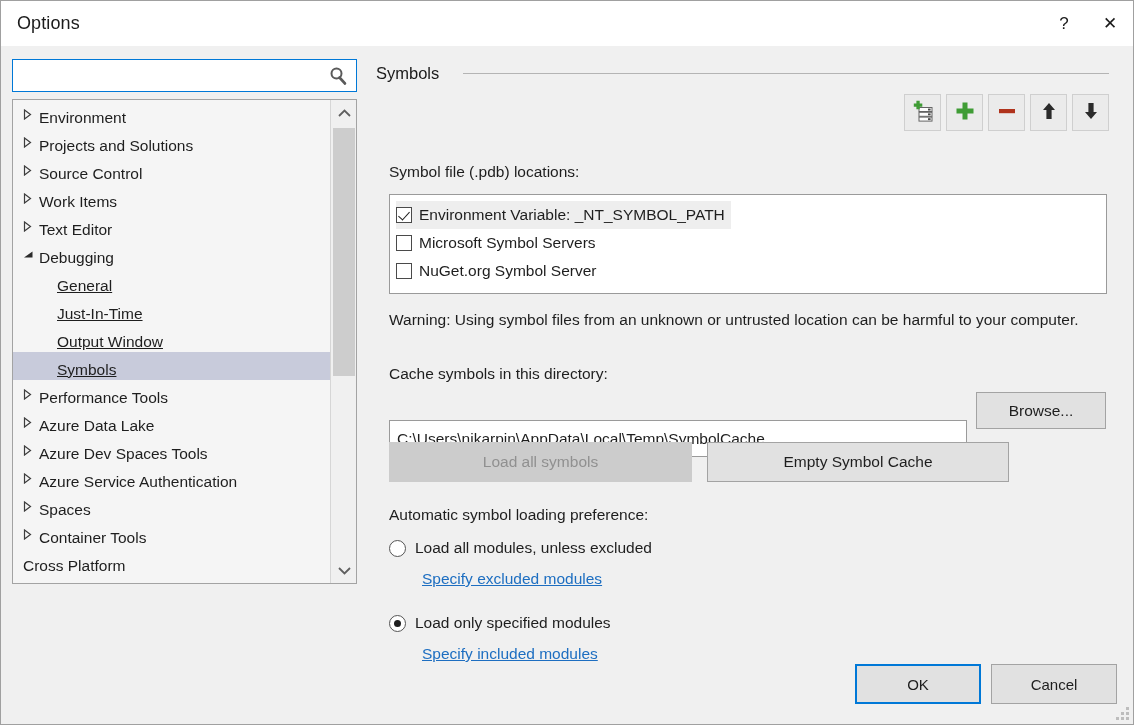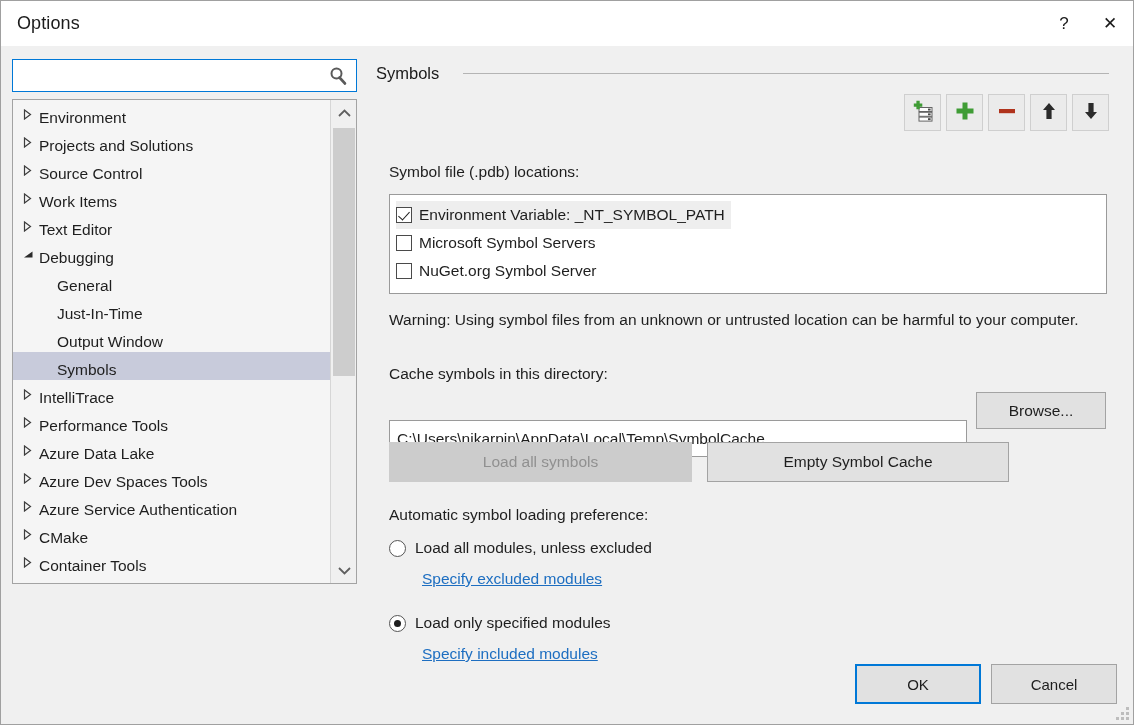--- a/index.html
+++ b/index.html
@@ -146,20 +146,21 @@
     width: 16px;
     flex: 0 0 16px;
     font-size: 10px;
     color: #3d3d3d;
     line-height: 1;
     display: inline-block;
   }
   .tree-arrow svg { display: block; }
   .tree-item.child {
     padding-left: 44px;
+    text-decoration: underline;
   }
   .tree-label { display: inline-block; margin-top: 8px; }
 
   
   #tree-scrollbar {
     position: absolute;
     right: 0; top: 0;
     width: 26px;
     height: 100%;
     background: #f0f0f0;
@@ -550,28 +551,20 @@
             </div>
             <div class="tree-item child selected">
               <span class="tree-label">Symbols</span>
             </div>
             <div class="tree-item">
               <span class="tree-arrow">
                 <svg width="9" height="11" viewBox="0 0 9 11">
                   <polygon points="1.5,1 7.5,5.5 1.5,10" fill="none" stroke="#3d3d3d" stroke-width="1.2"></polygon>
                 </svg>
               </span>
-              <span class="tree-label">IntelliTrace</span>
-            </div>
-            <div class="tree-item">
-              <span class="tree-arrow">
-                <svg width="9" height="11" viewBox="0 0 9 11">
-                  <polygon points="1.5,1 7.5,5.5 1.5,10" fill="none" stroke="#3d3d3d" stroke-width="1.2"></polygon>
-                </svg>
-              </span>
               <span class="tree-label">Performance Tools</span>
             </div>
             <div class="tree-item">
               <span class="tree-arrow">
                 <svg width="9" height="11" viewBox="0 0 9 11">
                   <polygon points="1.5,1 7.5,5.5 1.5,10" fill="none" stroke="#3d3d3d" stroke-width="1.2"></polygon>
                 </svg>
               </span>
               <span class="tree-label">Azure Data Lake</span>
             </div>
@@ -590,21 +583,21 @@
                 </svg>
               </span>
               <span class="tree-label">Azure Service Authentication</span>
             </div>
             <div class="tree-item">
               <span class="tree-arrow">
                 <svg width="9" height="11" viewBox="0 0 9 11">
                   <polygon points="1.5,1 7.5,5.5 1.5,10" fill="none" stroke="#3d3d3d" stroke-width="1.2"></polygon>
                 </svg>
               </span>
-              <span class="tree-label">CMake</span>
+              <span class="tree-label">Spaces</span>
             </div>
             <div class="tree-item">
               <span class="tree-arrow">
                 <svg width="9" height="11" viewBox="0 0 9 11">
                   <polygon points="1.5,1 7.5,5.5 1.5,10" fill="none" stroke="#3d3d3d" stroke-width="1.2"></polygon>
                 </svg>
               </span>
               <span class="tree-label">Container Tools</span>
             </div>
             <div class="tree-item">

